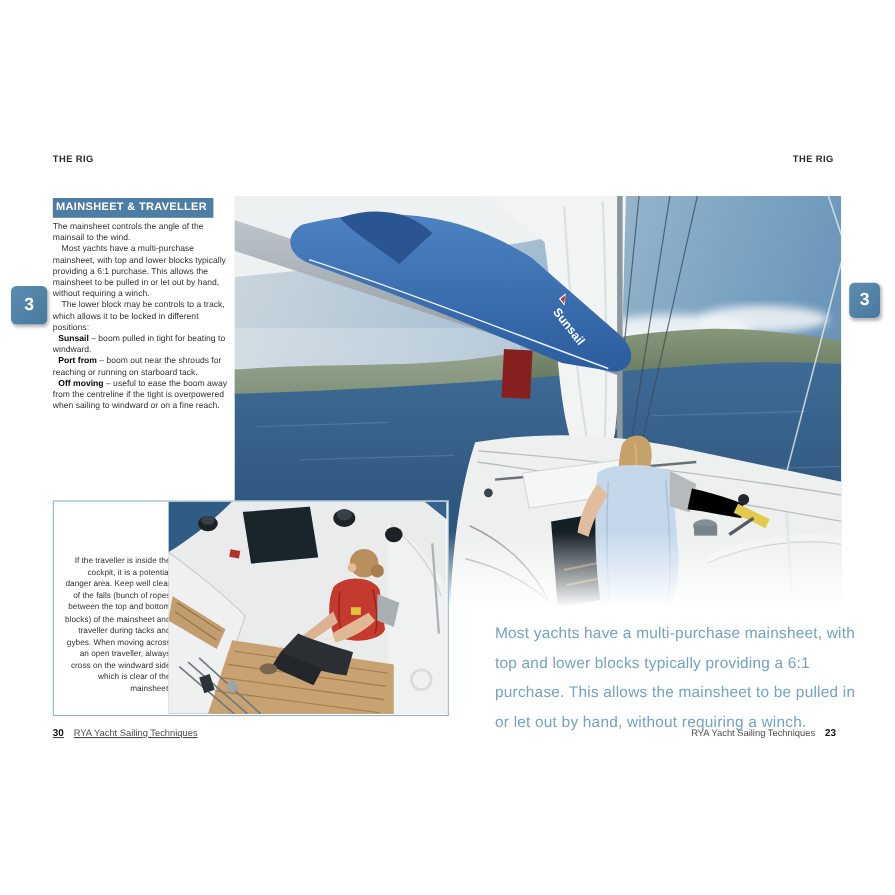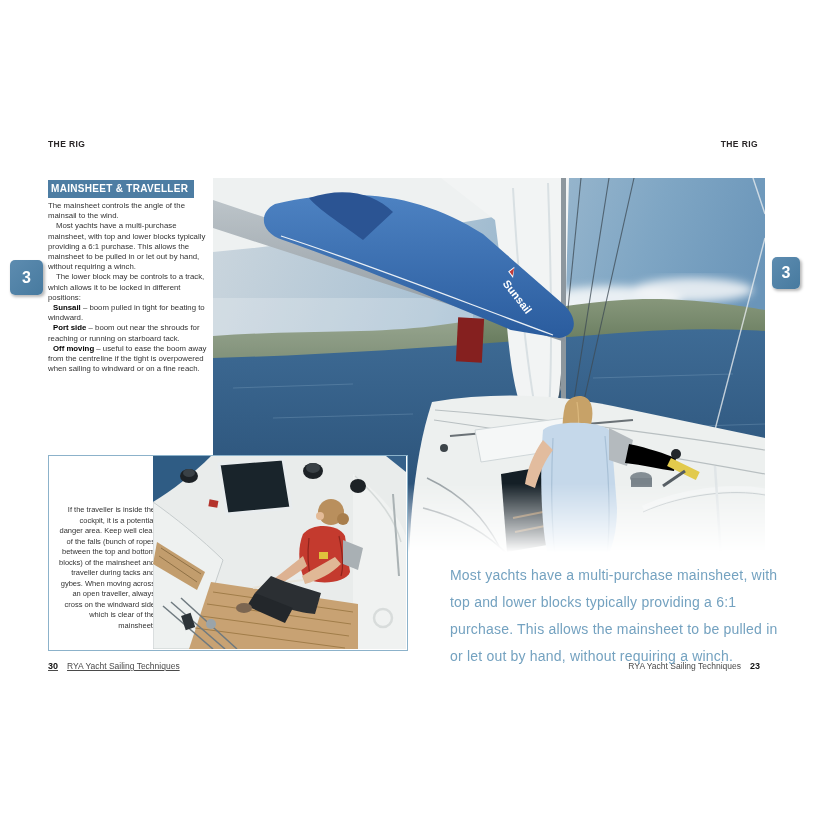--- a/index.html
+++ b/index.html
@@ -58,21 +58,21 @@
   <div class="tab left-tab">3</div>
   <div class="tab right-tab">3</div>
 
   <div class="section-title">MAINSHEET &amp; TRAVELLER</div>
 
   <div class="col">
     <p class="p0">The mainsheet controls the angle of the mainsail to the wind.</p>
     <p class="pi">Most yachts have a multi-purchase mainsheet, with top and lower blocks typically providing a 6:1 purchase. This allows the mainsheet to be pulled in or let out by hand, without requiring a winch.</p>
     <p class="pi">The lower block may be controls to a track, which allows it to be locked in different positions:</p>
     <p class="li"><b>Sunsail</b> <span>– boom pulled in tight for beating to windward.</span></p>
-    <p class="li"><b>Port side</b> <span>– boom out near the shrouds for reaching or running on starboard tack.</span></p>
+    <p class="li"><b>Port from</b> <span>– boom out near the shrouds for reaching or running on starboard tack.</span></p>
     <p class="li"><b>Off moving</b> <span>– useful to ease the boom away from the centreline if the tight is overpowered when sailing to windward or on a fine reach.</span></p>
   </div>
 
   <div class="main-photo">
     <svg width="552" height="382" viewBox="0 0 552 382">
       <defs>
         <linearGradient id="sky" x1="0" y1="0" x2="1" y2="0.25">
           <stop offset="0" stop-color="#cdd7de"></stop>
             <stop offset="0.45" stop-color="#a9c1d3"></stop>
           <stop offset="0.78" stop-color="#7fa6c4"></stop>

